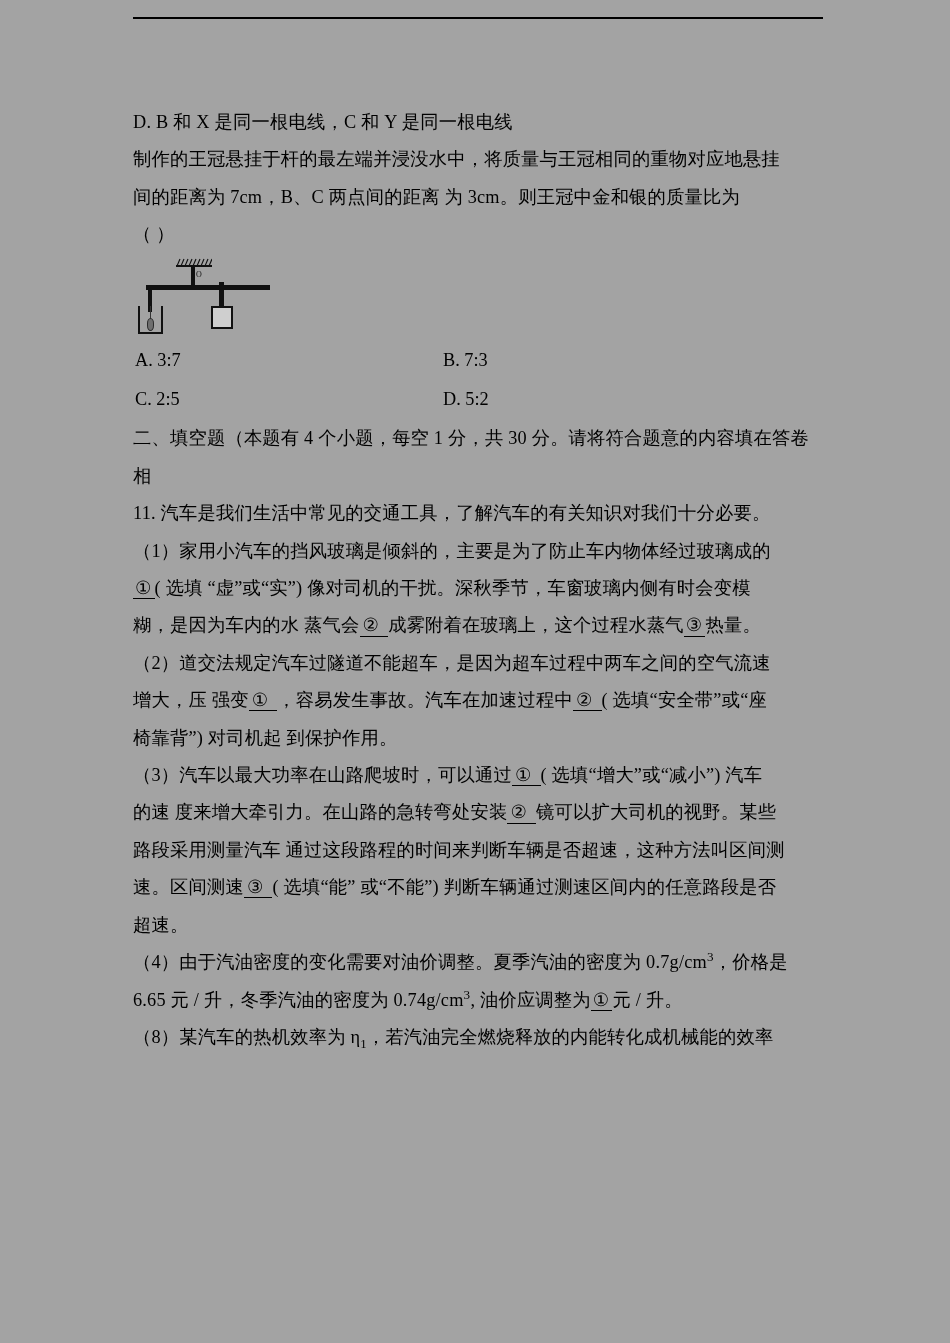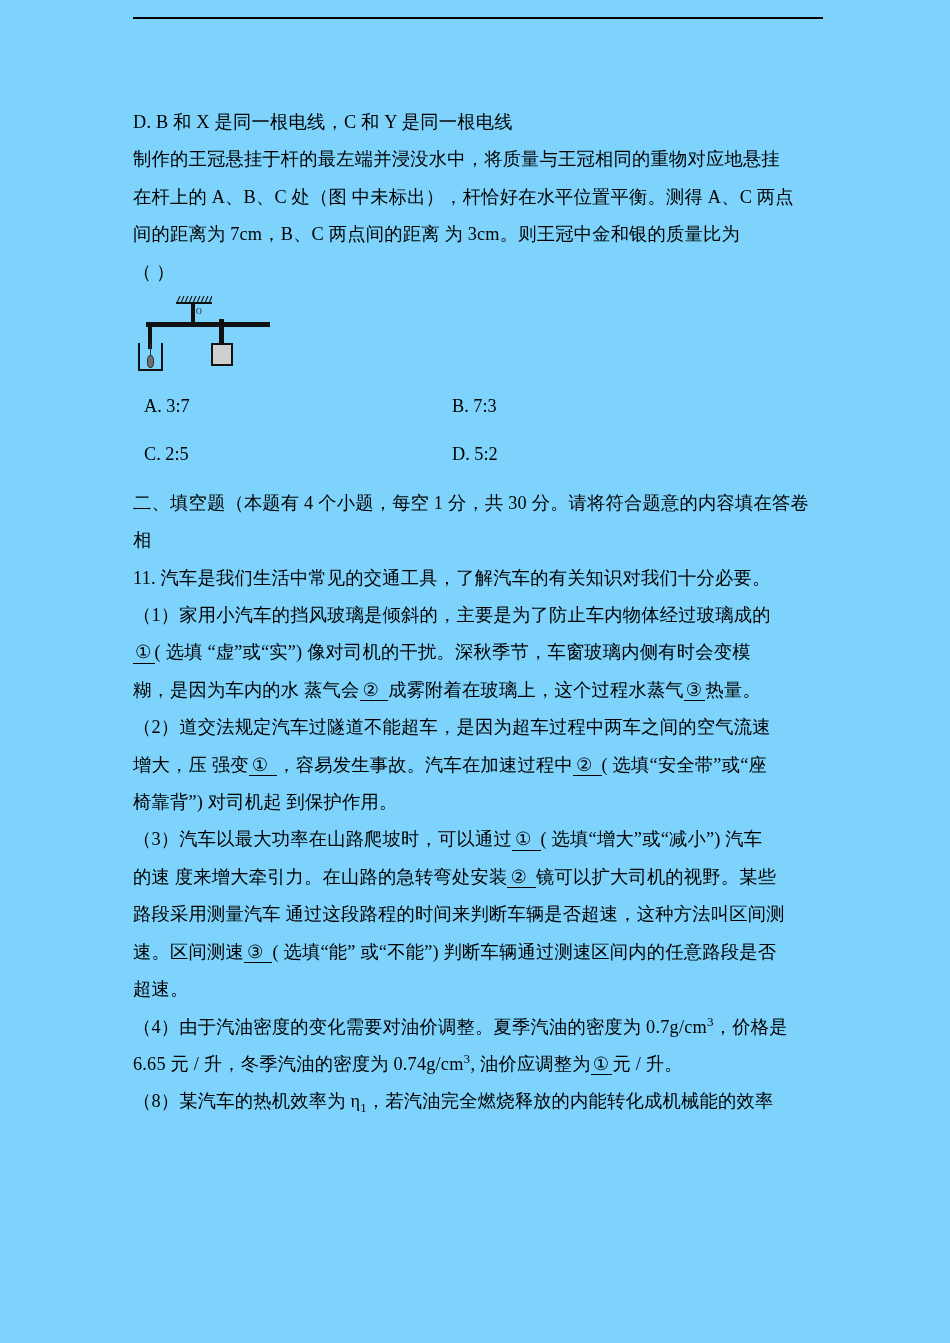--- a/index.html
+++ b/index.html
@@ -12,21 +12,21 @@
     height: 1343px;
     position: relative;
     font-family: "Liberation Serif", "DejaVu Serif", serif;
     color: #000000;
     overflow: hidden;
   }
   .page {
     position: relative;
     width: 950px;
     height: 1343px;
-    background: #7dd3fc;
+    background: #a3a3a3;
   }
   .header-rule {
     position: absolute;
     left: 133px;
     top: 17px;
     width: 690px;
     height: 0;
     border-top: 2.5px solid #000;
   }
   .content {
@@ -62,21 +62,21 @@
     vertical-align: super;
     line-height: 0;
   }
   sub.sb {
     font-size: 0.7em;
     vertical-align: sub;
     line-height: 0;
   }
   .options {
     position: relative;
-    margin: 11px;
+    margin: 2px;
     font-size: 18.3px;
     line-height: 37.4px;
     height: 37.4px;
   }
   .opt-left {
     position: absolute;
     left: 0;
     top: 0;
   }
   .opt-right {
@@ -200,21 +200,20 @@
 
 <div class="page">
 
   <div class="header-rule"></div>
 
   <div class="content">
 
     <p class="line nojust">D. B 和 X 是同一根电线，C 和 Y 是同一根电线</p>
 
     <p class="line nojust">制作的王冠悬挂于杆的最左端并浸没水中，将质量与王冠相同的重物对应地悬挂</p>
-    <p class="line nojust">在杆上的 A、B、C 处（图 中未标出），杆恰好在水平位置平衡。测得 A、C 两点</p>
     <p class="line nojust">间的距离为 7cm，B、C 两点间的距离 为 3cm。则王冠中金和银的质量比为</p>
     <p class="line nojust">（    ）</p>
 
     <div class="figure">
       <div class="fig-inner">
         <svg class="ceiling-hatch" viewBox="0 0 36 8" preserveAspectRatio="none">
           <g stroke="#111" stroke-width="1.1">
             <line x1="1" y1="8" x2="4" y2="1"></line>
             <line x1="5" y1="8" x2="8" y2="1"></line>
             <line x1="9" y1="8" x2="12" y2="1"></line>

